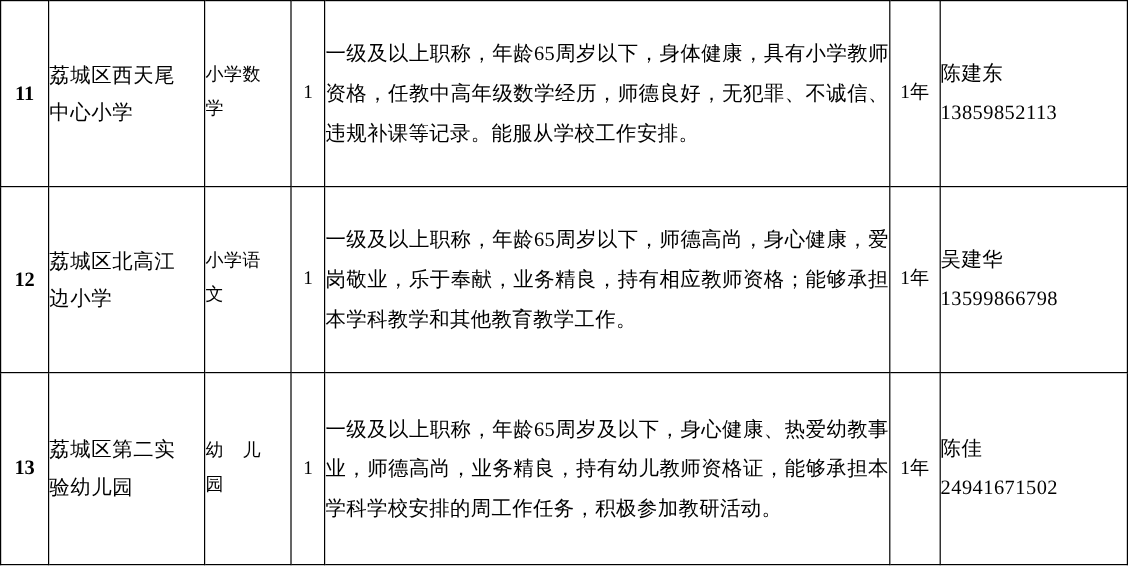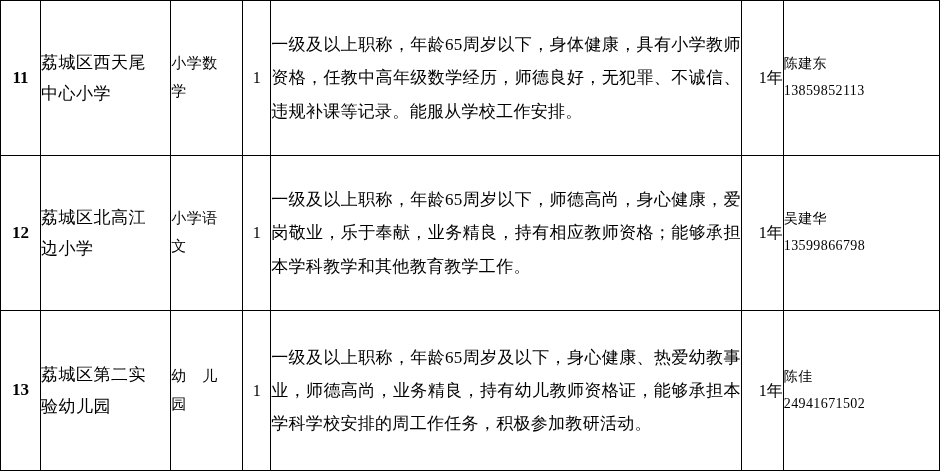--- a/index.html
+++ b/index.html
@@ -66,28 +66,28 @@
   }
   .cell-req {
     font-size: 17px;
     line-height: 1.95;
     padding: 6px 7px 6px 8px;
     text-align: justify;
     text-justify: inter-ideograph;
     letter-spacing: 0.3px;
   }
   .cell-term {
-    text-align: right;
+    text-align: center;
     font-size: 16px;
     vertical-align: bottom;
     padding: 0 0 6px 1px;
     line-height: 1.2;
   }
   .cell-contact {
-    font-size: 14px;
+    font-size: 17px;
     line-height: 1.9;
     padding: 2px 2px 2px 9px;
     letter-spacing: 0.4px;
   }
   .line { display: block; white-space: nowrap; }
   .req-p { margin: 0; }
 </style>
 </head>
 <body>
 

